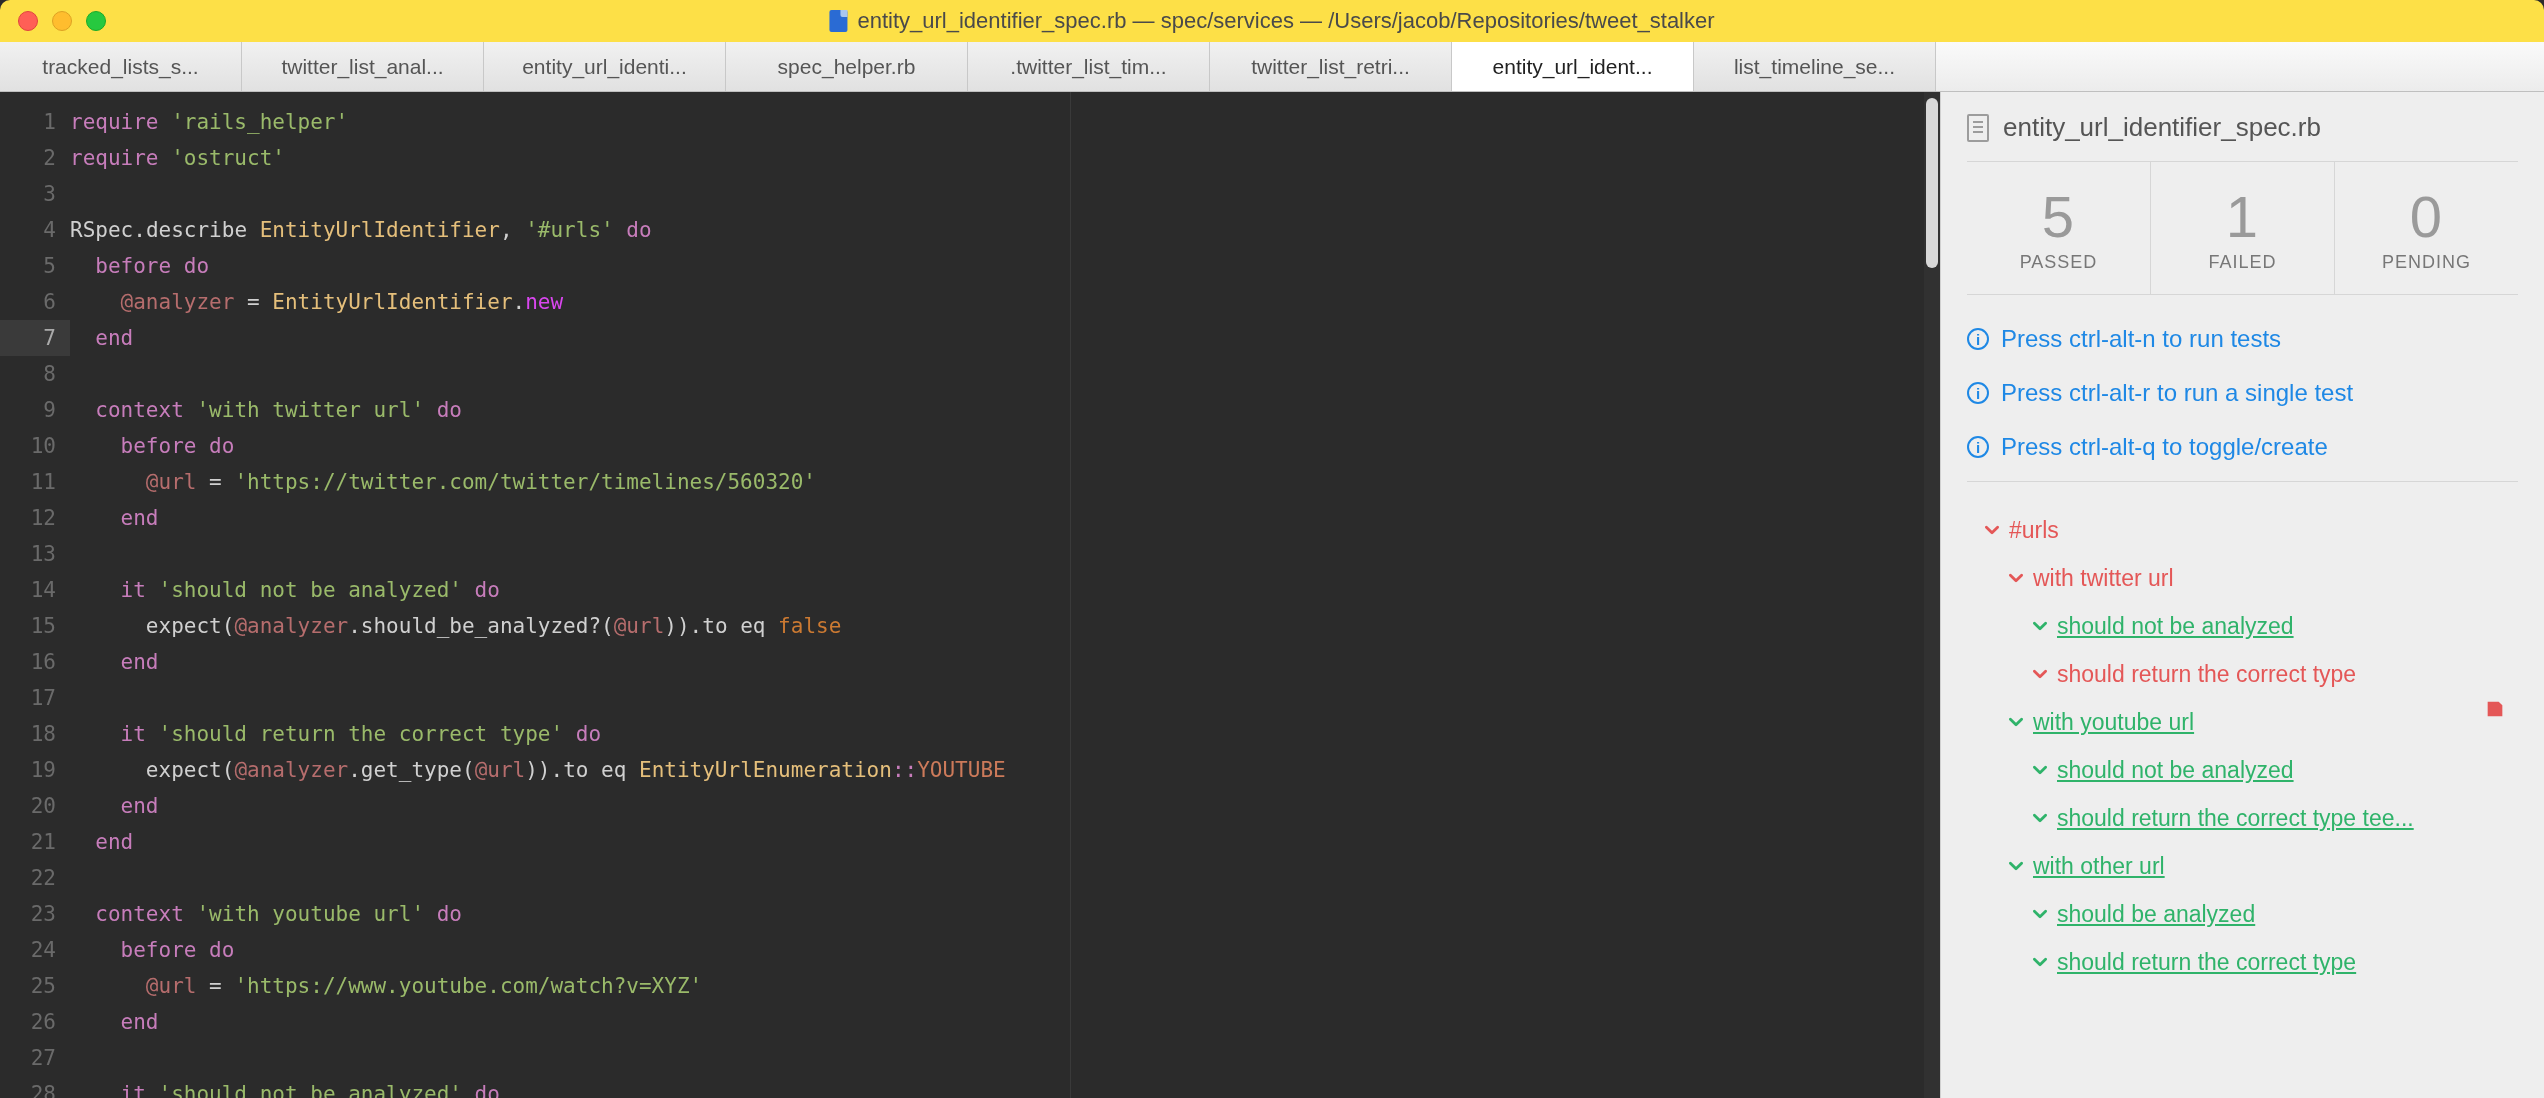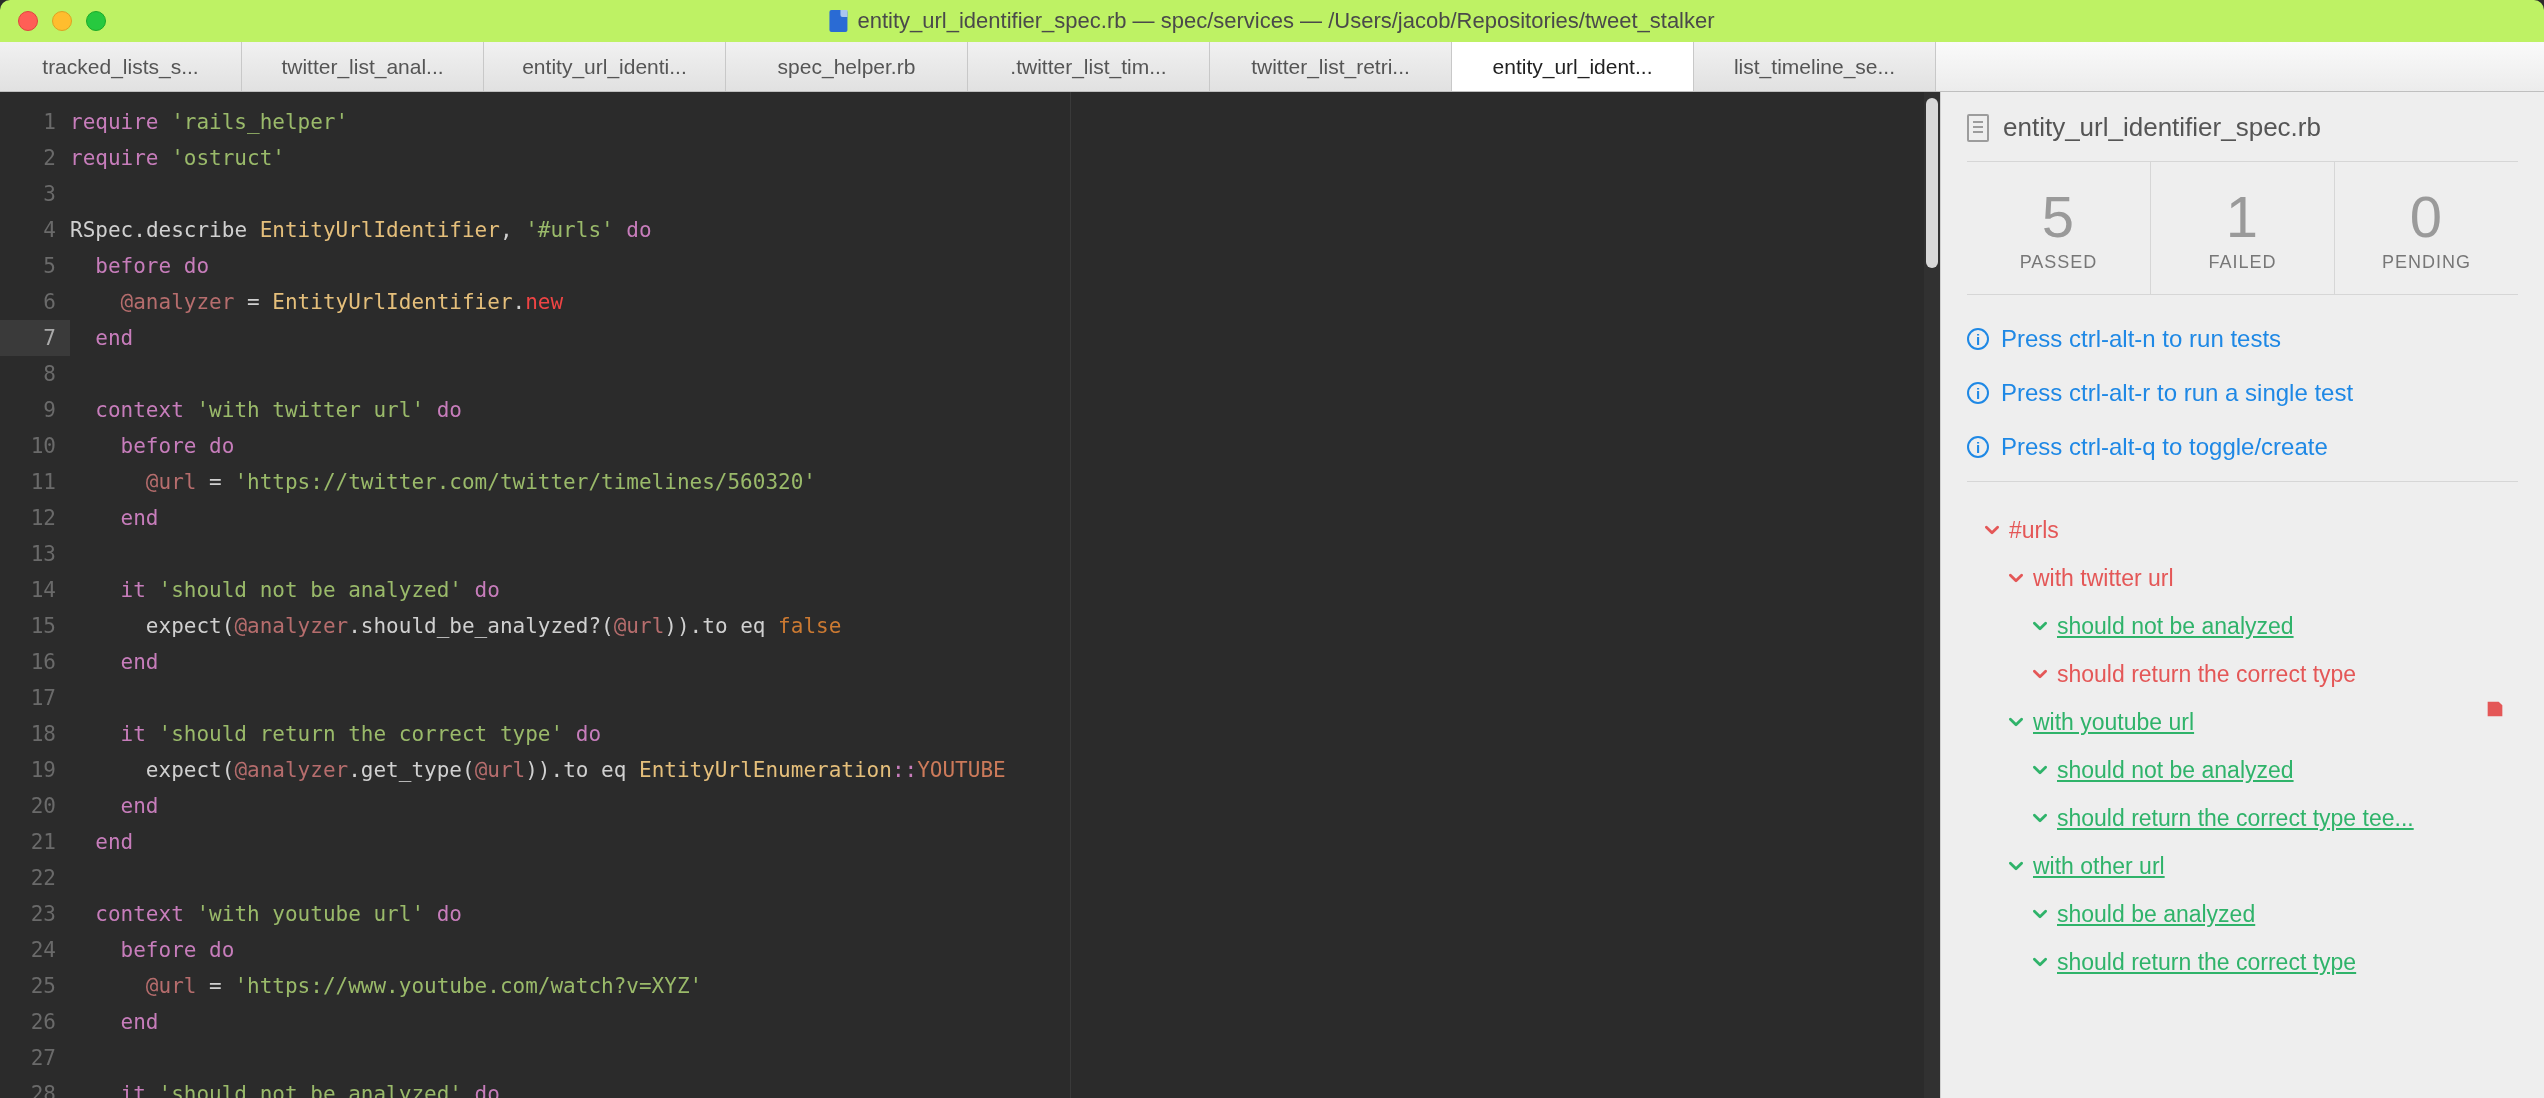--- a/index.html
+++ b/index.html
@@ -1,20 +1,20 @@
 <!DOCTYPE html>
 <html><head>
 <meta charset="utf-8">
 <style>
   * { margin: 0; padding: 0; box-sizing: border-box; }
   html, body { width: 2544px; height: 1098px; font-family: "Helvetica Neue", Arial, sans-serif; overflow: hidden; }
   body { background: #2b2b2b; }
 
   
-  .titlebar { height: 42px; background: #bef264; display: flex; align-items: center; position: relative; border-top-left-radius: 10px; border-top-right-radius: 10px; }
+  .titlebar { height: 42px; background: #fde047; display: flex; align-items: center; position: relative; border-top-left-radius: 10px; border-top-right-radius: 10px; }
   .traffic { display: flex; gap: 14px; margin-left: 18px; }
   .dot { width: 20px; height: 20px; border-radius: 50%; }
   .dot.red { background: #ff5f56; border: 1px solid #e0443e; }
   .dot.yellow { background: #ffbd2e; border: 1px solid #dea123; }
   .dot.green { background: #27c93f; border: 1px solid #1aab29; }
   .title-center { position: absolute; left: 50%; transform: translateX(-50%); display: flex; align-items: center; gap: 10px; color: #4a4a4a; font-size: 22px; }
   .title-center .fileicon { width: 18px; height: 22px; background: #2a6bd4; border-radius: 2px; position: relative; }
   .title-center .fileicon::after { content: ""; position: absolute; top:0; right:0; width:7px; height:7px; background:#a9c6ef; border-bottom-left-radius:2px; }
 
   
@@ -36,21 +36,21 @@
 
   .tok-kw { color:#c77dbb; }          
   .tok-str { color:#9aba6a; }         
   .tok-const { color:#e5bf7b; }       
   .tok-ivar { color:#b66d6d; }
   .tok-method { color:#d0d0d0; }
   .tok-bool { color:#cc7a32; }
   .tok-scope { color:#c77dbb; }       
   .tok-dot { color:#d0d0d0; }
   .tok-rspec { color:#d0d0d0; }
-  .tok-new { color:#ef4444; }
+  .tok-new { color:#d946ef; }
   .tok-upper { color:#cc7a5a; }       
 
   
   .sidepanel { flex:1; background:#eeeeee; border-left:1px solid #d0d0d0; padding: 20px 26px 0 26px; color:#666; overflow:hidden; }
   .sp-header { display:flex; align-items:center; gap:14px; margin-bottom: 18px; }
   .sp-header .doc-icon { width:22px; height:28px; border:2px solid #9c9c9c; border-radius:2px; position:relative; }
   .sp-header .doc-icon::before { content:""; position:absolute; top:5px; left:4px; right:4px; height:2px; background:#9c9c9c; box-shadow: 0 5px 0 #9c9c9c, 0 10px 0 #9c9c9c; }
   .sp-title { font-size: 26px; color:#555; }
 
   .stats { display:flex; border-top:1px solid #d6d6d6; border-bottom:1px solid #d6d6d6; height:134px; }

